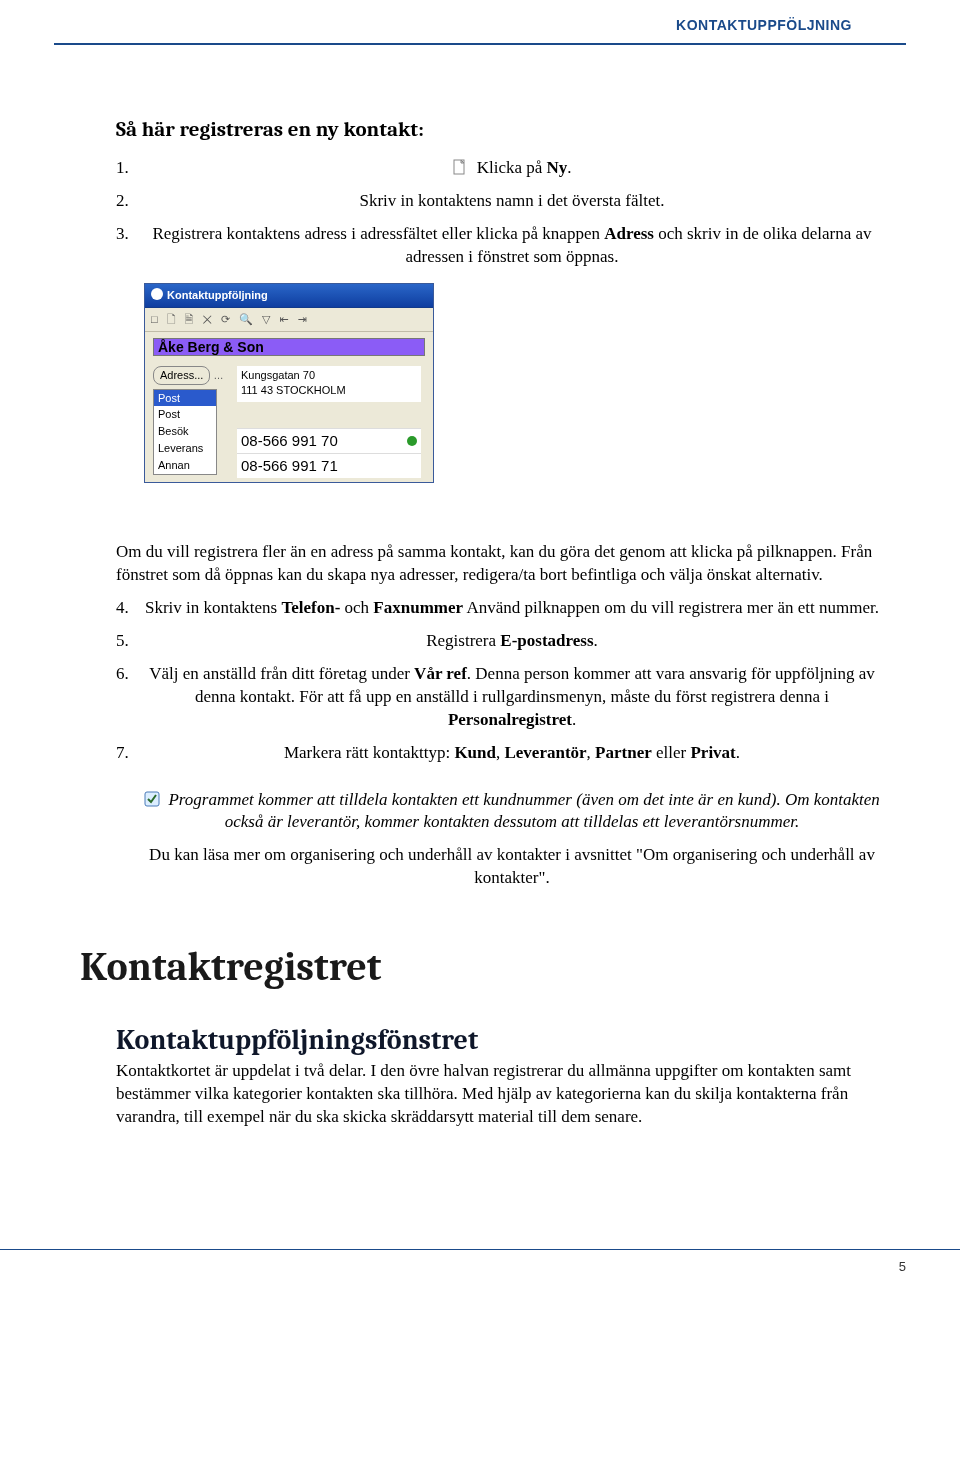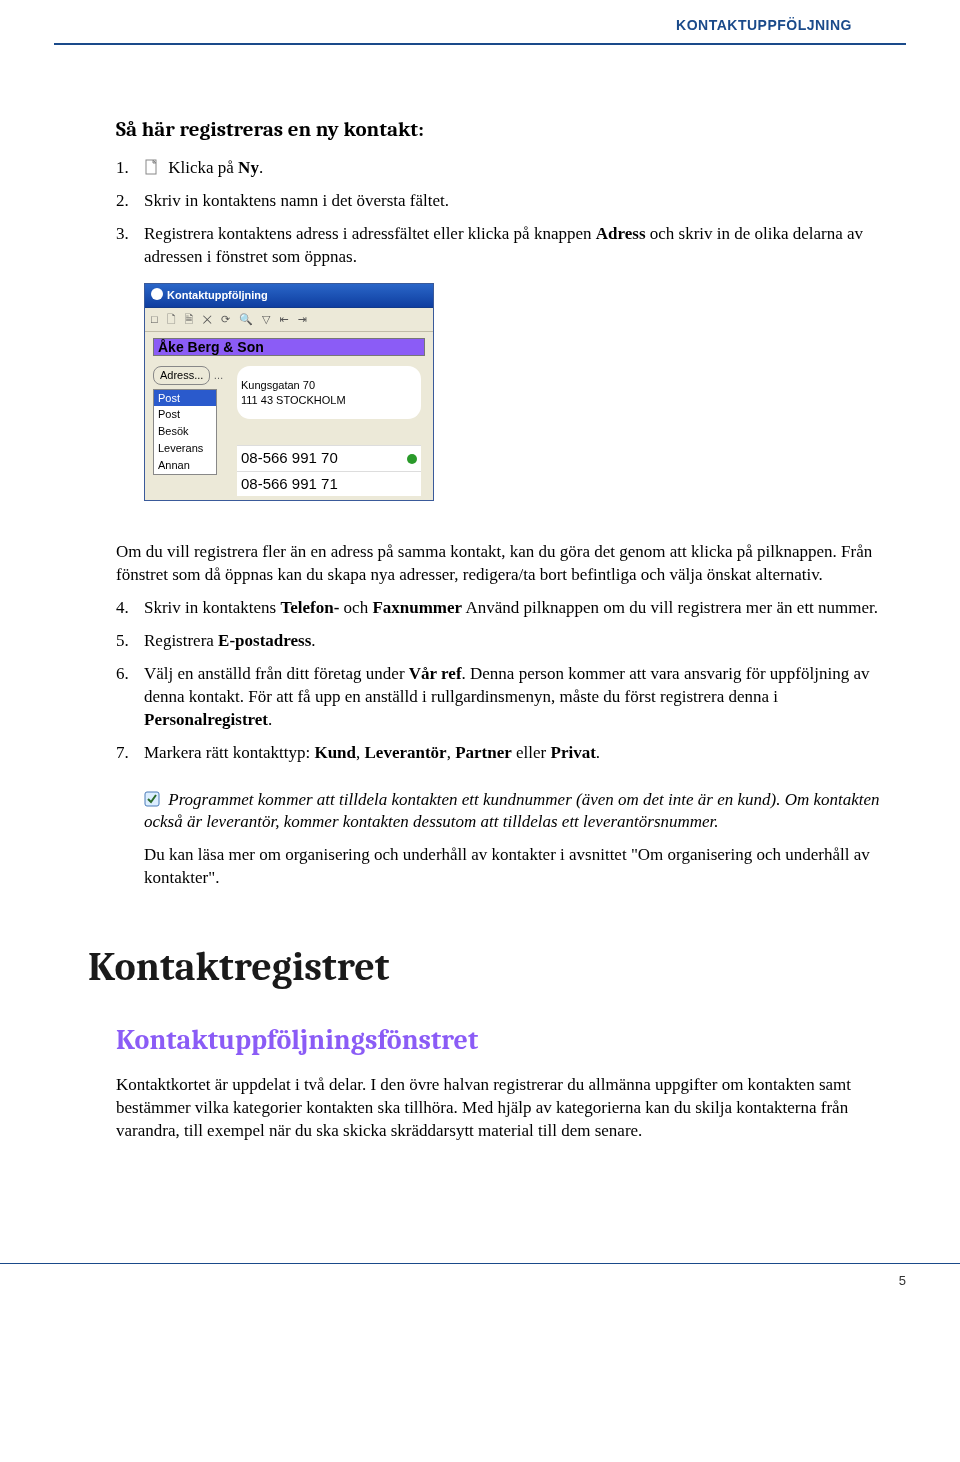--- a/index.html
+++ b/index.html
@@ -44,20 +44,21 @@
   ol.steps > li {
     display: flex;
     margin-bottom: 10px;
   }
   ol.steps > li .num {
     width: 28px;
     flex-shrink: 0;
   }
   ol.steps > li .txt {
     flex: 1;
+    text-align: center;
   }
   .inline-icon {
     display: inline-block;
     width: 16px;
     height: 16px;
     vertical-align: -2px;
     margin-right: 4px;
   }
   b, strong { font-weight: bold; }
   .screenshot-placeholder {
@@ -124,23 +125,22 @@
     border: 1px solid #888;
     background: #fff;
     width: 64px;
     font-size: 11px;
   }
   .win-list div { padding: 1px 4px; }
   .win-list .sel { background: #2a5acc; color: #fff; }
   .win-addr {
     background: #fff;
     min-height: 36px;
-    padding: 12px 4px;
+    padding: 2px 4px;
     font-size: 11px;
-    border-radius: 13px;
   }
   .win-phone {
     background: #fff;
     padding: 2px 4px;
     font-size: 15px;
     border-top: 1px solid #ddd;
     display: flex;
     justify-content: space-between;
     align-items: center;
   }
@@ -152,28 +152,27 @@
   }
   .note-block {
     margin: 8px 0 10px 0;
   }
   em, .italic { font-style: italic; }
   h1.big {
     font-family: Cambria, Georgia, serif;
     font-weight: bold;
     font-size: 40px;
     color: #1a1a1a;
-    margin: 40px 0 28px 8px;
+    margin: 40px 0 28px 0;
   }
   h2.mid {
     font-family: Cambria, Georgia, serif;
     font-weight: bold;
     font-size: 28px;
-    color: #8b5cf6;
-    margin-bottom: 14px;
+    color: #0f172a;
   }
   .page-footer {
     margin-top: 120px;
     padding: 8px 54px 0 54px;
     border-top: 1px solid #1a4a8a;
     text-align: right;
     font-family: Arial, sans-serif;
     font-size: 13px;
     color: #333;
   }

